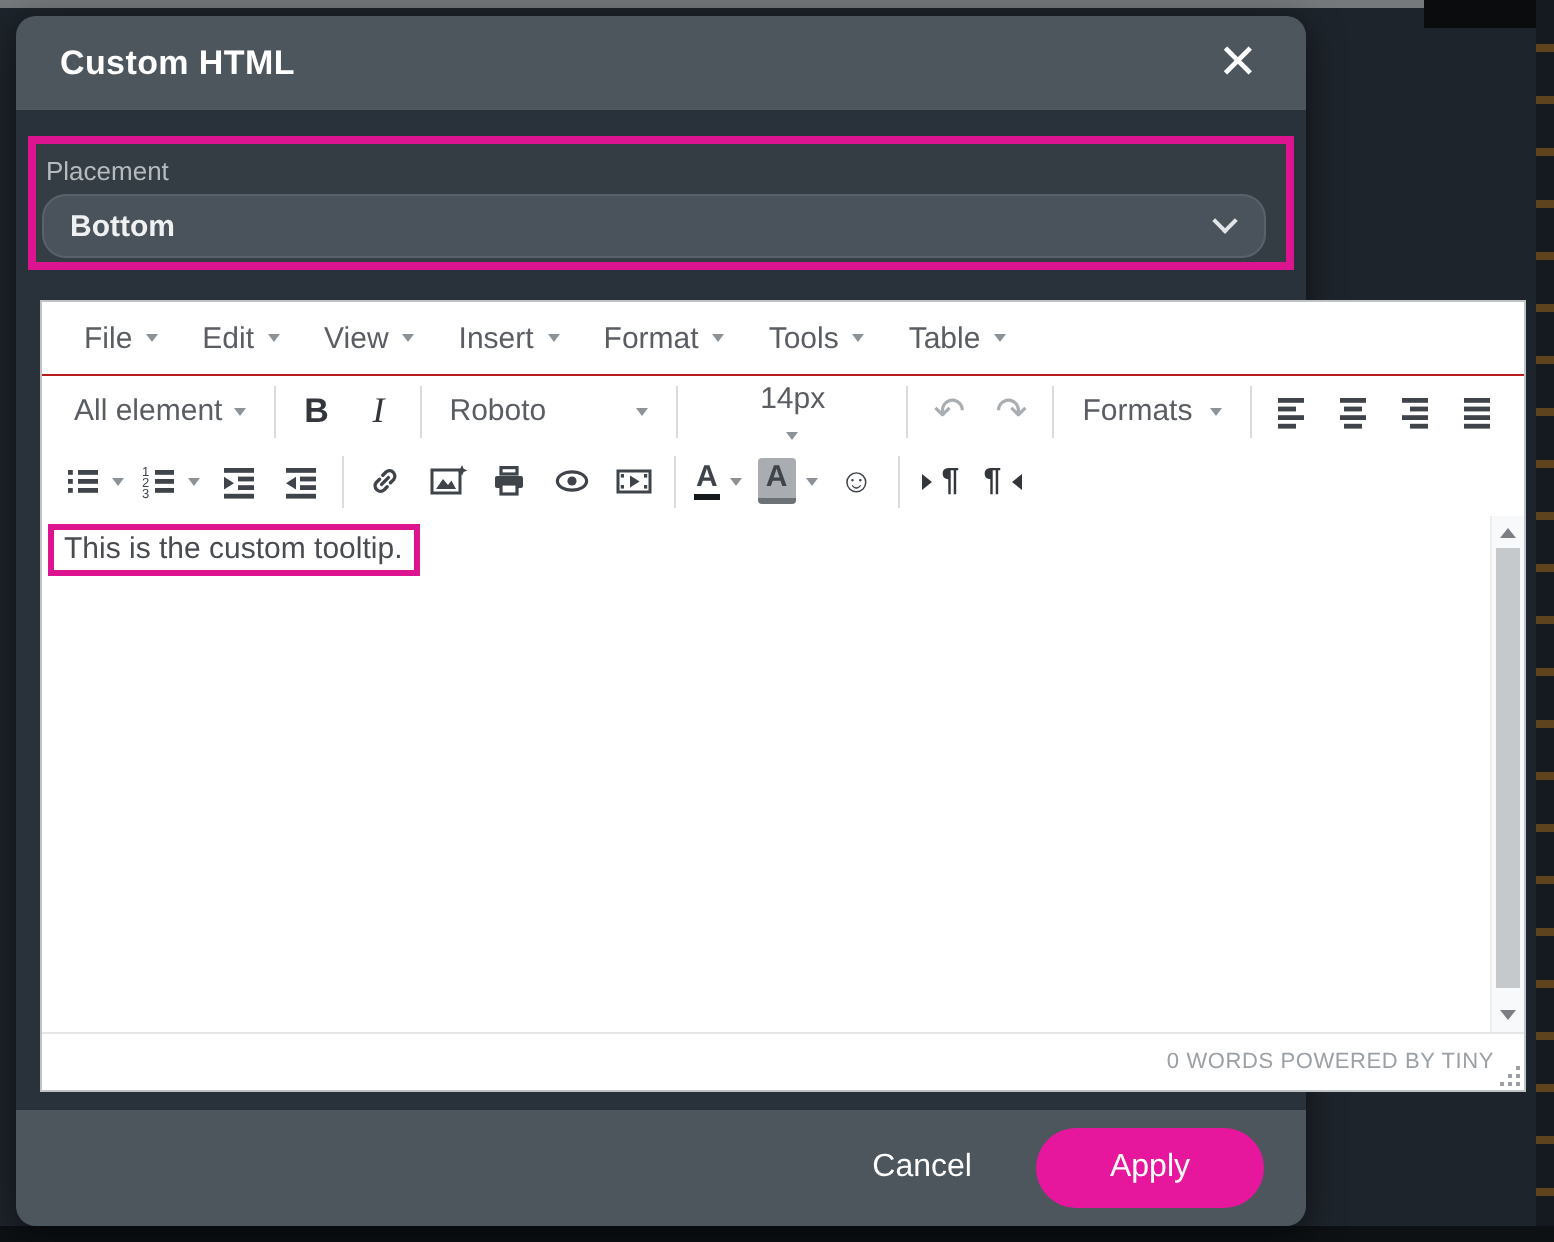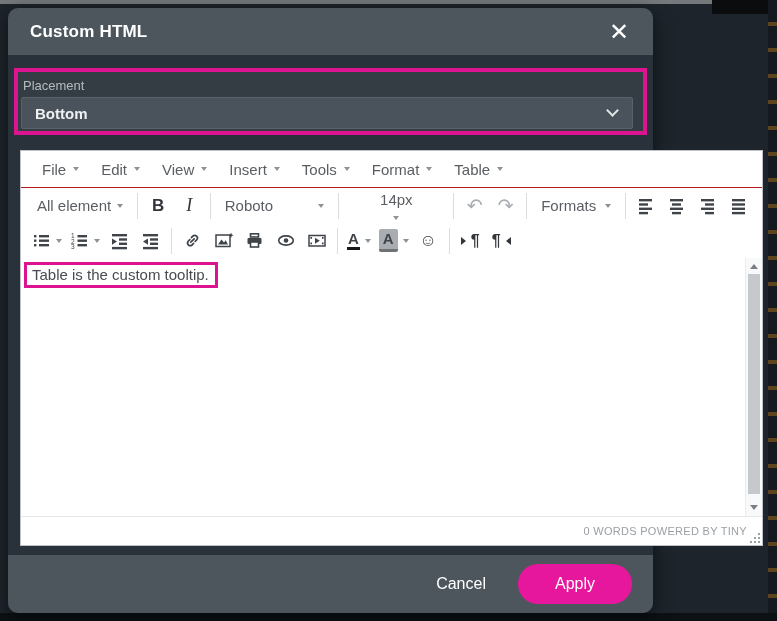--- a/index.html
+++ b/index.html
@@ -19,21 +19,21 @@
     border-radius:10px; box-shadow:0 4px 18px rgba(0,0,0,.55); }
   .modal-header { height:47px; background:#4d565d; border-radius:10px 10px 0 0;
     display:flex; align-items:center; justify-content:space-between; padding:0 20px 0 22px; }
   .modal-title { color:#fff; font-size:17px; font-weight:bold; letter-spacing:.2px; }
   .close-btn { color:#fff; font-size:24px; line-height:1; background:none; border:none; cursor:pointer; padding:2px 4px; }
 
   
   .placement-box { position:absolute; left:6px; right:6px; top:60px; height:67px;
     border:4px solid #dd1490; background:#343d44; padding:4px 10px 0 3px; }
   .placement-label { font-size:13px; color:#b6bbbe; display:block; margin:2px 0 4px 2px; }
-  .placement-select { height:32px; background:#4a535b; border:1px solid #59626a; border-radius:2px;
+  .placement-select { height:32px; background:#4a535b; border:1px solid #59626a; border-radius:12px;
     display:flex; align-items:center; justify-content:space-between; padding:0 15px 0 13px; cursor:pointer; }
   .placement-value { color:#eef0f1; font-size:15px; font-weight:bold; }
   .chev { width:9px; height:9px; border-right:2px solid #e2e5e7; border-bottom:2px solid #e2e5e7;
     transform:rotate(45deg); margin-top:-5px; }
 
   
   .editor { position:absolute; left:12px; top:142px; width:743px; height:396px; background:#fff;
     border:1px solid #bfc3c7; display:flex; flex-direction:column; }
   .menubar { height:37px; display:flex; align-items:center; padding:0 10px; border-bottom:1px solid #b91c1c; flex:none; }
   .menu-item { display:flex; align-items:center; gap:7px; padding:6px 11px; font-size:15px; color:#5a5e63; cursor:pointer; }
@@ -117,25 +117,25 @@
           </div>
         <div class="menu-item">
             <span>View</span>
             <span class="caret"></span>
           </div>
         <div class="menu-item">
             <span>Insert</span>
             <span class="caret"></span>
           </div>
         <div class="menu-item">
+            <span>Format</span>
+            <span class="caret"></span>
+          </div>
+        <div class="menu-item">
             <span>Tools</span>
-            <span class="caret"></span>
-          </div>
-        <div class="menu-item">
-            <span>Format</span>
             <span class="caret"></span>
           </div>
         <div class="menu-item">
             <span>Table</span>
             <span class="caret"></span>
           </div>
       </div>
 
       <div class="toolbar">
         <div class="tbtn dd dd-element">
@@ -301,21 +301,21 @@
             <span class="pilcrow">¶</span>
         </div>
         <div class="tbtn">
           <span class="pilcrow">¶</span>
             <span class="tri-l"></span>
         </div>
       </div>
 
       <div class="content">
         <div class="content-highlight">
-          <span>Table is the custom tooltip.</span>
+          <span>This is the custom tooltip.</span>
         </div>
         <div class="vscroll">
           <div class="scroll-arrow arr-up">
               <span class="tri-up"></span>
             </div>
           <div class="scroll-thumb"></div>
           <div class="scroll-arrow arr-down">
               <span class="tri-down"></span>
             </div>
         </div>

